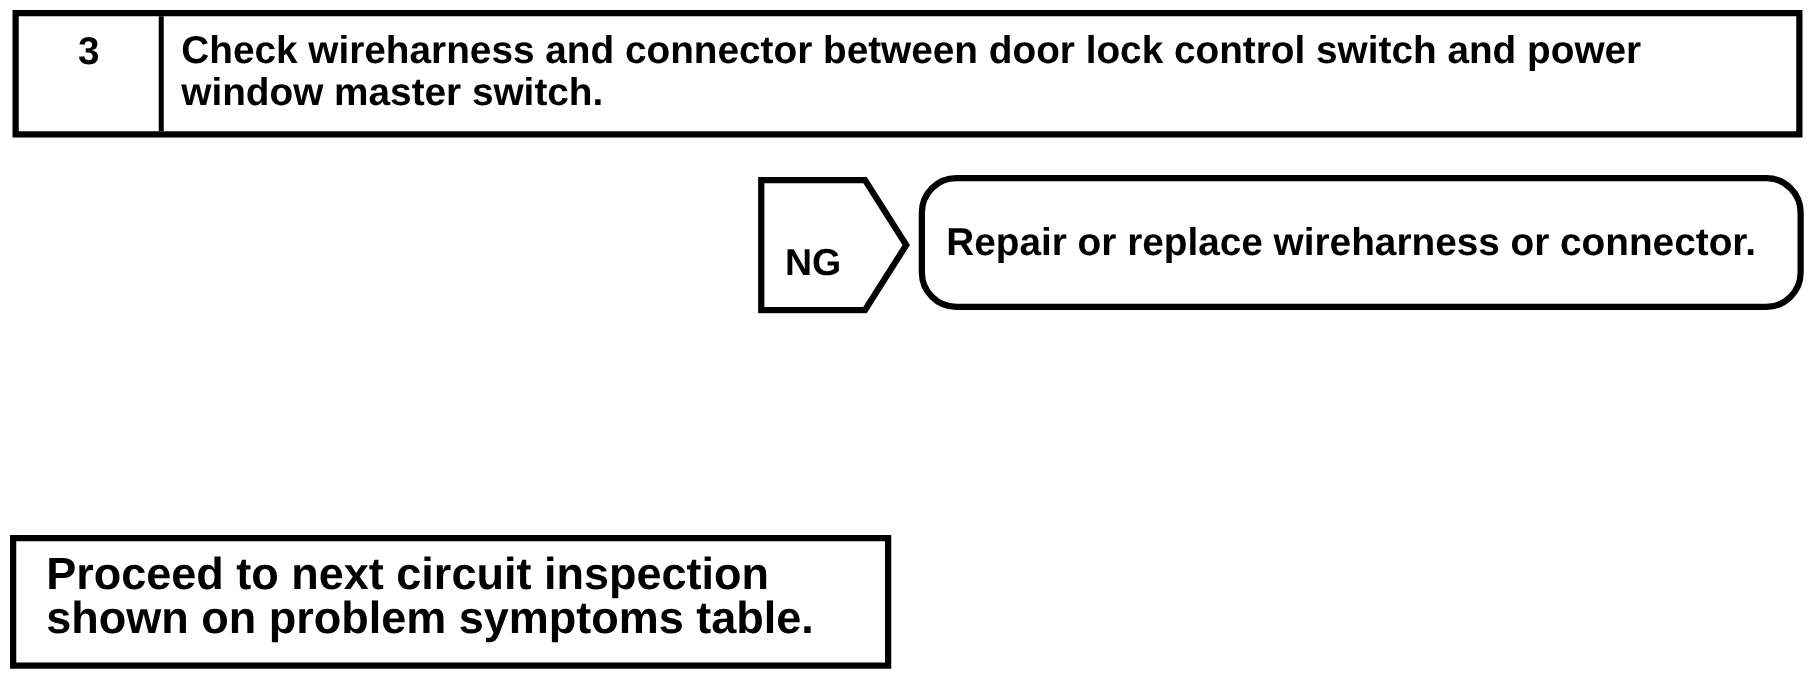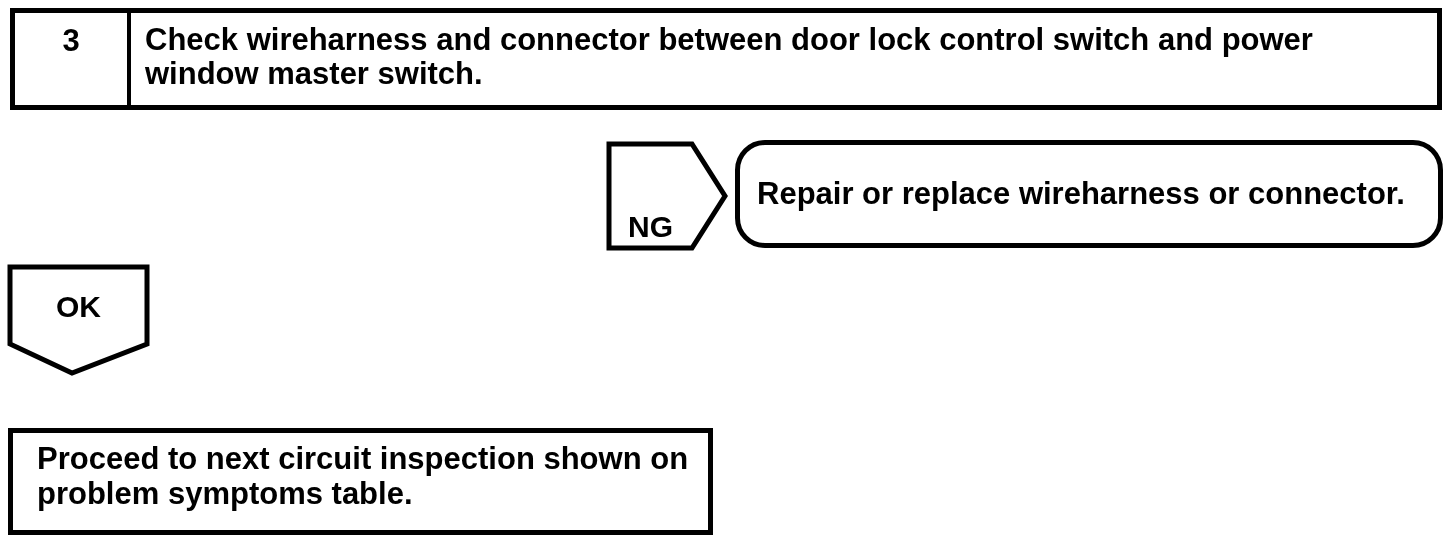--- a/index.html
+++ b/index.html
@@ -55,21 +55,21 @@
     height: 110px;
   }
   .ng-group svg {
     position: absolute;
     left: 0;
     top: 0;
   }
   .ng-label {
     position: absolute;
     left: 0;
-    top: 16px;
+    top: 0;
     width: 89px;
     height: 140px;
     display: flex;
     align-items: center;
     justify-content: center;
     font-size: 30px;
   }
   
   .repair-box {
     left: 735px;
@@ -106,21 +106,21 @@
     justify-content: center;
     font-size: 30px;
   }
   
   .proceed-box {
     left: 8px;
     top: 428px;
     width: 705px;
     height: 107px;
     padding: 8px 4px 0 24px;
-    font-size: 31px;
+    font-size: 36px;
     line-height: 35px;
   }
 </style>
 </head>
 <body>
 
 <div class="canvas">
 
   <div class="box step-box">
     <div class="step-number-cell">
@@ -133,24 +133,18 @@
     <svg width="122" height="110" viewBox="0 0 122 110">
       <polygon points="3,3 86,3 119,55 86,107 3,107" fill="#ffffff" stroke="#000000" stroke-width="5" stroke-linejoin="miter"></polygon>
     </svg>
     <div class="ng-label">NG</div>
   </div>
 
   <div class="box repair-box">
     <span>Repair or replace wireharness or connector.</span>
   </div>
 
-  <div class="ok-group">
-    <svg width="146" height="112" viewBox="0 0 146 112">
-      <polygon points="3,3 140,3 140,80 65,109 3,80" fill="#ffffff" stroke="#000000" stroke-width="5" stroke-linejoin="miter"></polygon>
-    </svg>
-    <div class="ok-label">OK</div>
-  </div>
 
   <div class="box proceed-box">
     <span>Proceed to next circuit inspection shown on problem symptoms table.</span>
   </div>
 
 </div>
 
 </body></html>

